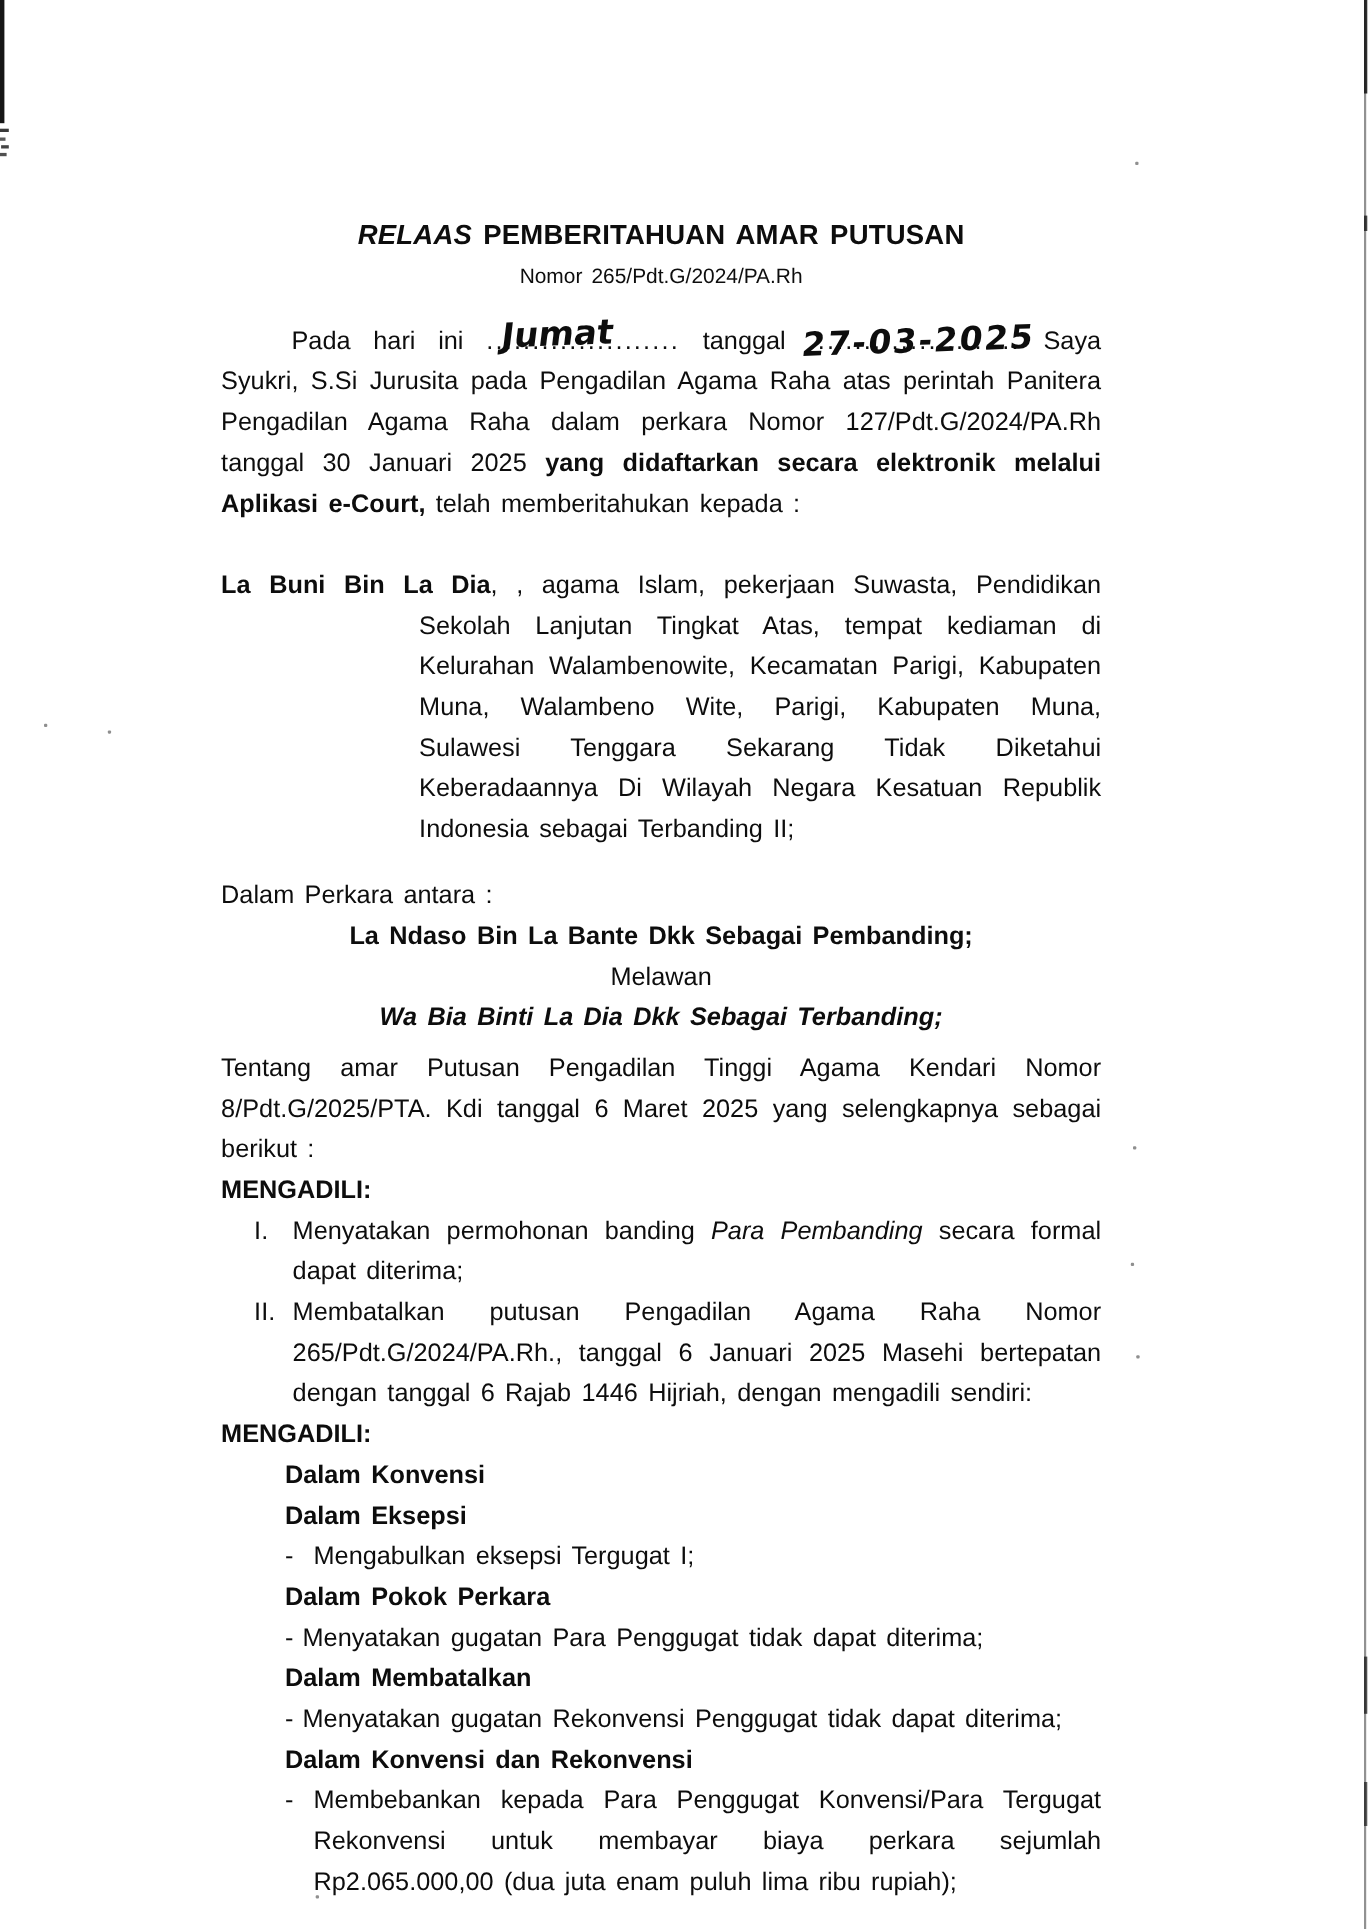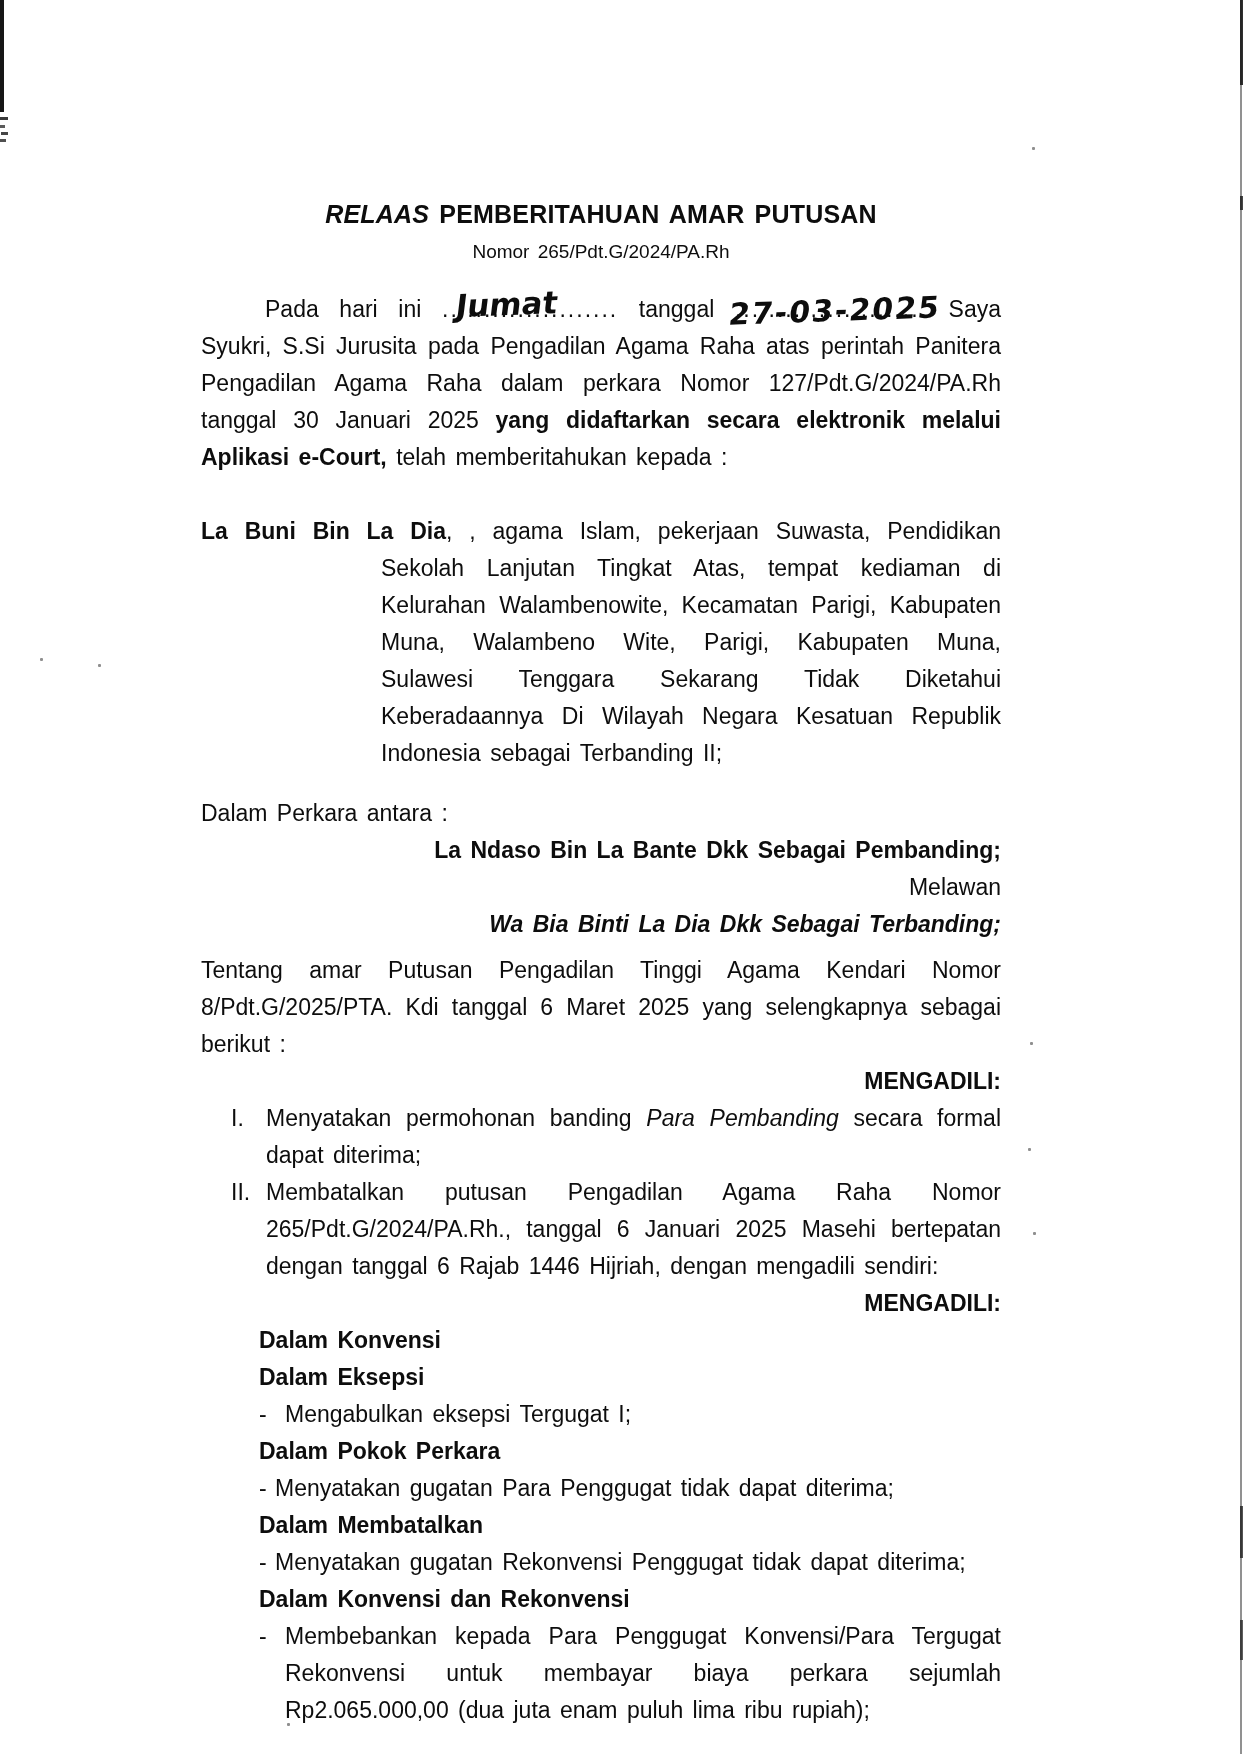--- a/index.html
+++ b/index.html
@@ -21,23 +21,23 @@
     font-size:25px;font-weight:bold;line-height:30px;letter-spacing:.2px;
   }
   .doc-title .it{font-style:italic;}
   .case-number{text-align:center;font-size:19px;margin-top:8px;line-height:30px;}
   .jus{text-align:justify;}
   .para1{margin-top:24px;text-indent:64px;}
   .party{margin-top:37px;padding-left:180px;text-indent:-180px;}
   .bold{font-weight:bold;}
   .bi{font-weight:bold;font-style:italic;}
   .ital{font-style:italic;}
-  .center{text-align:right;}
+  .center{text-align:center;}
   .tentang{margin-top:9px;}
-  .hcenter{text-align:right;font-weight:bold;}
+  .hcenter{text-align:left;font-weight:bold;}
   .rli{display:flex;margin-left:30px;}
   .rnum{flex:none;width:35px;}
   .rtext{flex:1;text-align:justify;}
   .sub{margin-left:58px;font-weight:bold;}
   .ditem{display:flex;margin-left:58px;}
   .ddash{flex:none;width:26px;}
   .dtext{flex:1;text-align:justify;}
   
   .fillin{position:relative;display:inline-block;text-indent:0;}
   .dots{letter-spacing:2px;}

